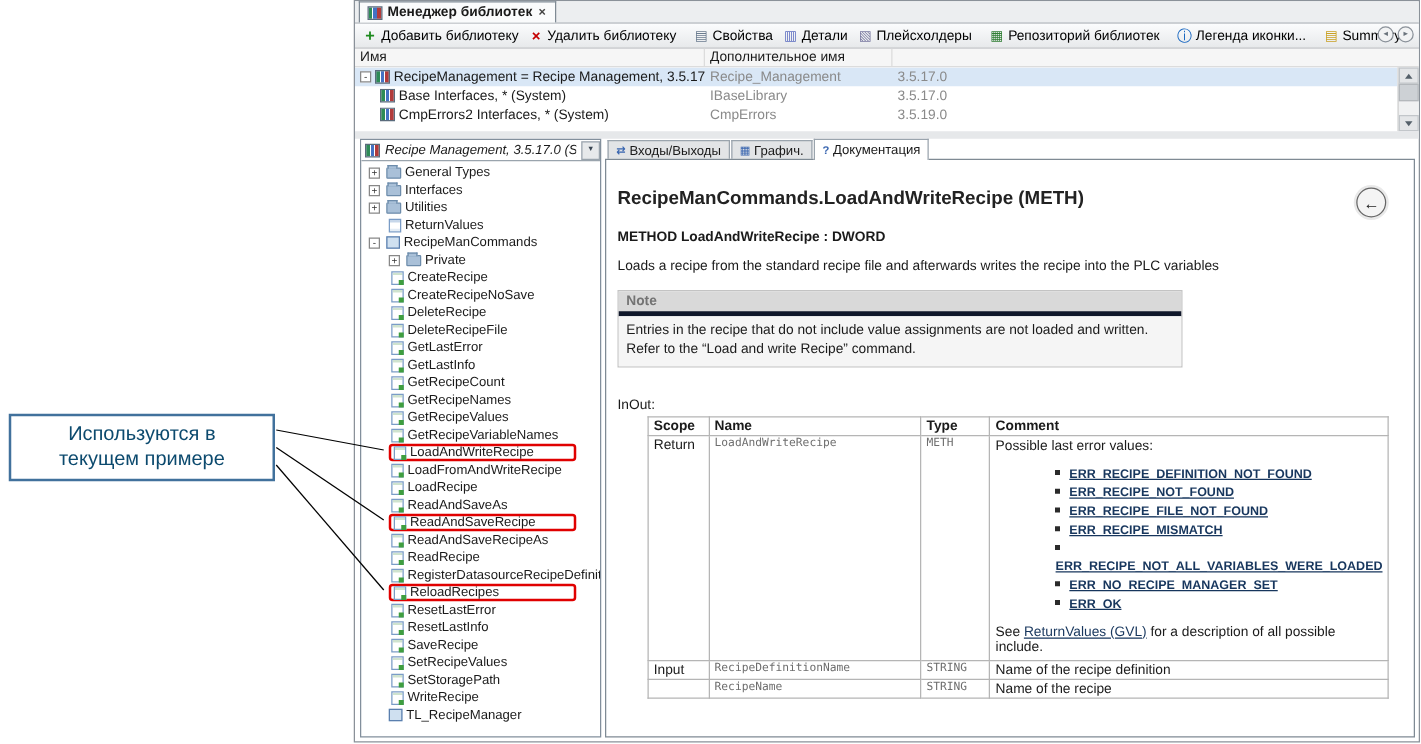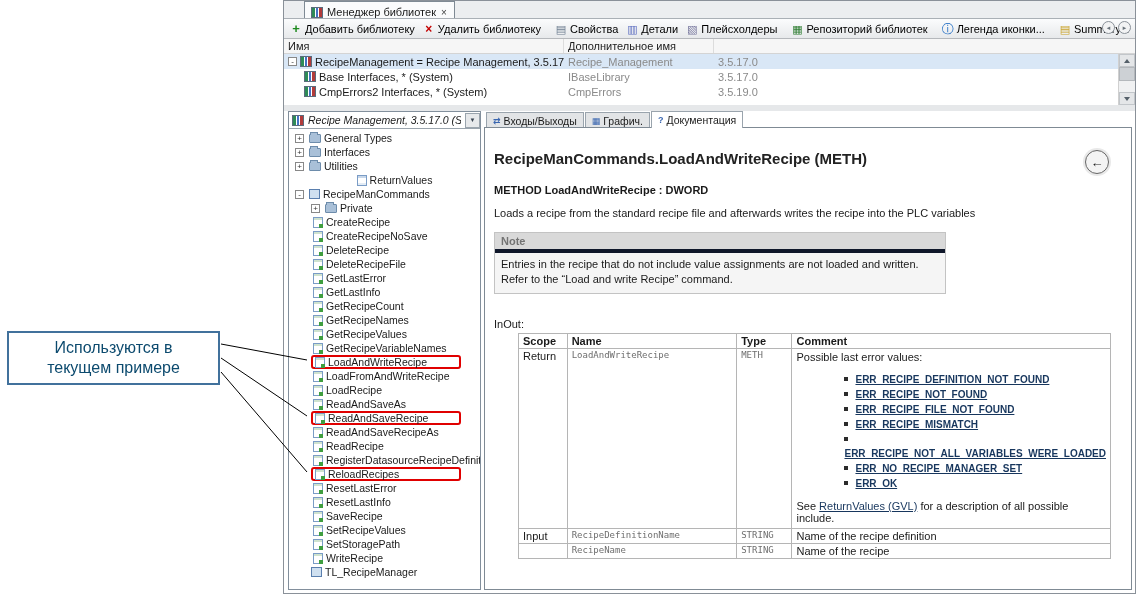--- a/index.html
+++ b/index.html
@@ -6,23 +6,23 @@
   html,body { width:1137px; height:595px; overflow:hidden; background:#fff;
     font-family:"Liberation Sans","DejaVu Sans",sans-serif; font-size:11px; color:#1a1a1a; }
 
   
   #window { position:absolute; left:283px; top:0; width:853px; height:594px;
     border:1px solid #8a9199; background:#fff; }
 
   
   #tabstrip { position:absolute; left:0; top:0; right:0; height:18px;
     background:#eceef0; border-bottom:1px solid #aab0b6; }
-  .doc-file-tab { display:inline-flex; align-items:flex-end; gap:4px; height:17px;
-    margin-left:20px; padding:0 6px; background:#fafbfc; border:1px solid #7f8a94;
-    border-bottom:none; font-weight:normal; }
+  .doc-file-tab { display:inline-flex; align-items:center; gap:4px; height:17px;
+    margin-left:3px; padding:0 6px; background:#fafbfc; border:1px solid #7f8a94;
+    border-bottom:none; font-weight:bold; }
   .tab-close { font-size:10px; color:#444; padding:0 1px; cursor:default; }
 
   
   #toolbar { position:absolute; left:0; top:18px; right:0; height:20px;
     background:linear-gradient(#fbfcfd,#e7e9eb); border-bottom:1px solid #b5b8bc;
     display:flex; align-items:center; padding:0 2px; white-space:nowrap; }
   .tb-btn { display:inline-flex; align-items:center; gap:3px; border:none; background:transparent;
     font:inherit; padding:1px 4px; cursor:default; }
   .tb-sep { display:inline-block; width:1px; height:13px; background:#b0b4b8; margin:0 3px; }
   .ic { display:inline-block; width:12px; text-align:center; font-weight:bold; font-size:11px; line-height:12px; }
@@ -249,21 +249,21 @@
             <span class="tree-label">Interfaces</span>
           </span>
         </div>
         <div class="tree-row" style="padding-left: 6px;">
           <span class="expander">+</span>
           <span class="node">
             <span class="tic tic-folder"></span>
             <span class="tree-label">Utilities</span>
           </span>
         </div>
-        <div class="tree-row" style="padding-left: 6px; justify-content: center;">
+        <div class="tree-row" style="padding-left: 6px;">
           <span class="expander-spacer"></span>
           <span class="node">
             <span class="tic tic-gvl"></span>
             <span class="tree-label">ReturnValues</span>
           </span>
         </div>
         <div class="tree-row" style="padding-left: 6px;">
           <span class="expander">-</span>
           <span class="node">
             <span class="tic tic-fb"></span>

